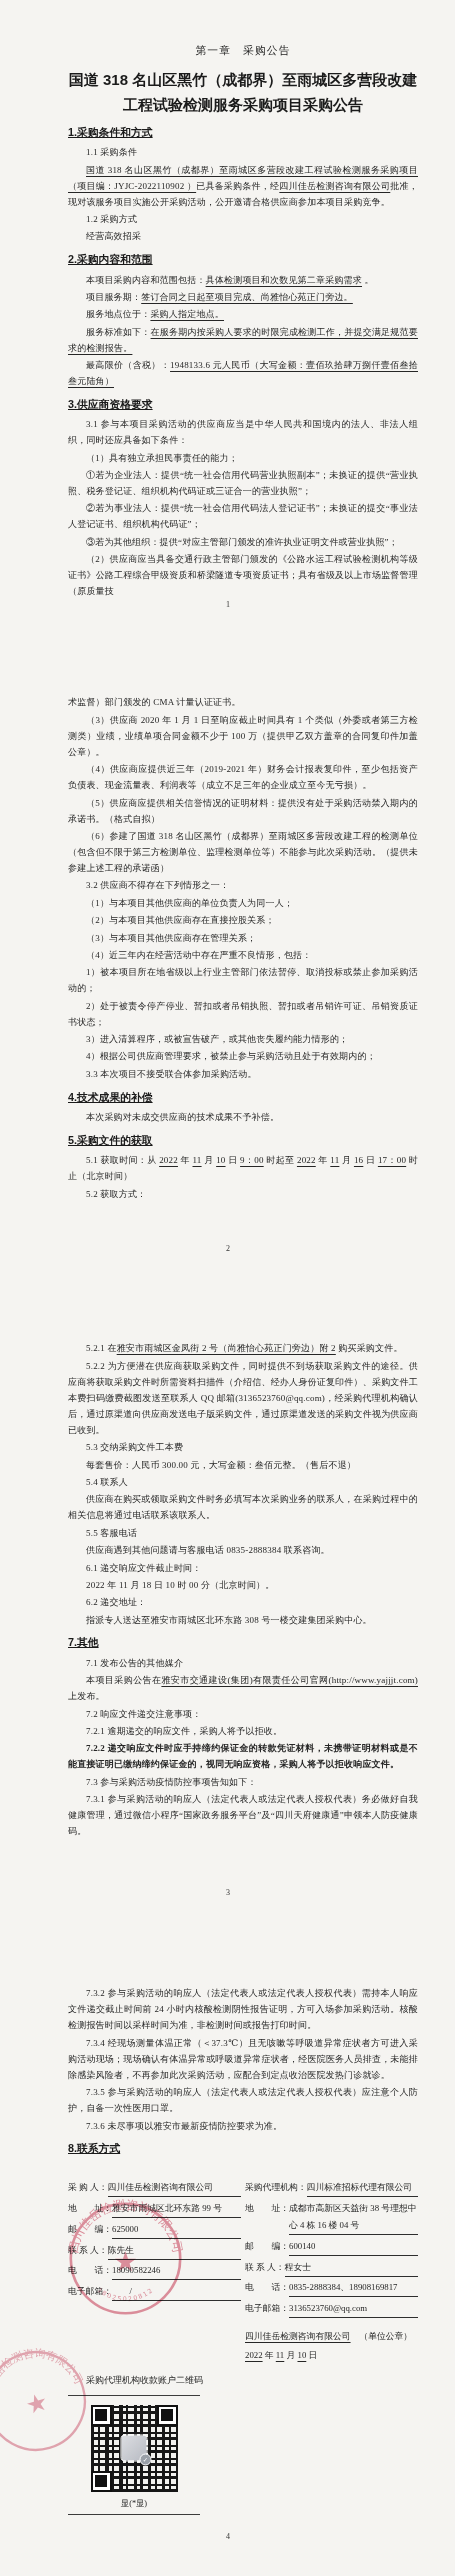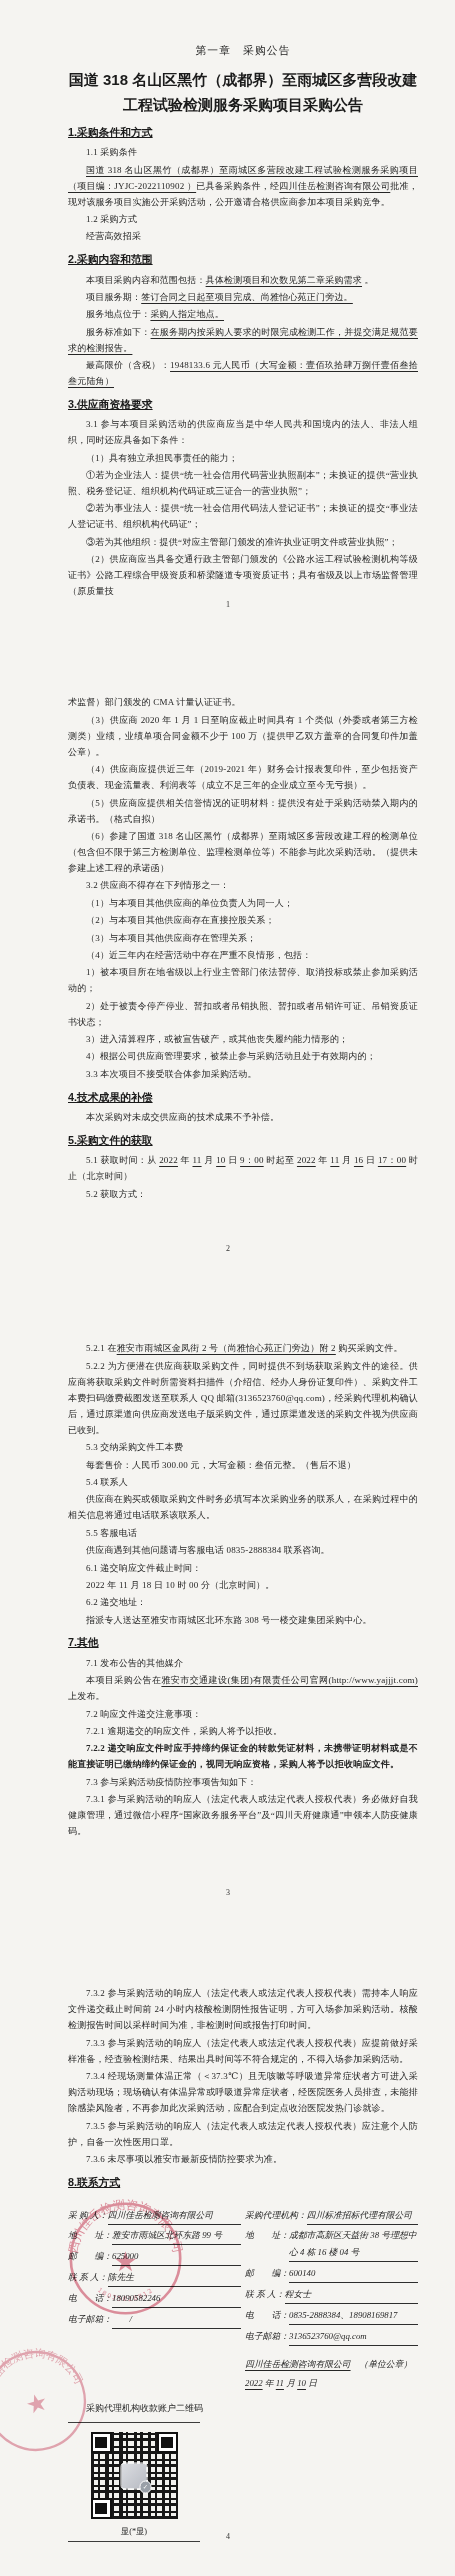--- a/index.html
+++ b/index.html
@@ -24,21 +24,21 @@
   .h1{font-family:"Liberation Sans","DejaVu Sans",sans-serif;font-weight:700;
     font-size:10.8px;line-height:17px;margin:6.8px 0 3.4px;color:#1b1b1b;text-decoration:underline;}
   .p{margin:1.4px 0;font-size:9px;line-height:16px;text-align:justify;
     text-indent:2em;letter-spacing:0.2px;}
   .p.ni{text-indent:0;}
   .p.b{font-weight:700;}
   .u{text-decoration:underline;text-underline-offset:2.8px;text-decoration-thickness:0.6px;}
   .pagenum{position:absolute;bottom:35px;left:0;right:0;text-align:center;
     font-size:8px;color:#333;}
   
-  .contacts{display:flex;gap:4px;margin-top:13px;font-size:8.8px;font-style:italic;}
+  .contacts{display:flex;gap:4px;margin-top:19px;font-size:8.8px;}
   .ccol{flex:1;min-width:0;}
   .crow{display:flex;margin:2.8px 0;line-height:17px;}
   .clabel{white-space:nowrap;}
   .cval{flex:1;border-bottom:0.6px solid #2e2e2e;min-height:17px;}
   .sig{margin:9px 0 1.1px;line-height:18px;text-align:justify;font-size:8.8px;text-indent:0;}
   .sigdate{margin:2.3px 0 0;line-height:17px;font-size:8.8px;}
   
   .qrsec{margin-top:8px;}
   .qrcaption{font-size:9px;line-height:16.5px;margin:0 0 5.7px;text-indent:2em;}
   .qrbox{width:132px;border-top:0.9px solid #3c3c3c;border-bottom:0.9px solid #3c3c3c;
@@ -160,21 +160,20 @@
 
     <svg class="stamp stamp2" viewBox="0 0 230 230">
       <circle cx="115" cy="115" r="104" fill="none" stroke="#cf4560" stroke-width="5"></circle>
       <path id="sealArcTop2" d="M 36,160 A 92,92 0 1 1 194,160" fill="none"></path>
       <text fill="#cf4560" font-size="23" font-family="'Liberation Serif','DejaVu Serif',serif">
         <textPath href="#sealArcTop2" startOffset="50%" text-anchor="middle">四川佳岳检测咨询有限公司</textPath>
       </text>
       <text x="115" y="138" text-anchor="middle" font-size="52" fill="#cf4560" font-family="'DejaVu Sans',sans-serif">★</text>
     </svg>
   <p class="p"><span>7.3.2 参与采购活动的响应人（法定代表人或法定代表人授权代表）需持本人响应文件递交截止时间前 24 小时内核酸检测阴性报告证明，方可入场参加采购活动。核酸检测报告时间以采样时间为准，非检测时间或报告打印时间。</span></p>
-      <p class="p"><span>7.3.3 参与采购活动的响应人（法定代表人或法定代表人授权代表）应提前做好采样准备，经查验检测结果、结果出具时间等不符合规定的，不得入场参加采购活动。</span></p>
       <p class="p"><span>7.3.4 经现场测量体温正常（＜37.3℃）且无咳嗽等呼吸道异常症状者方可进入采购活动现场；现场确认有体温异常或呼吸道异常症状者，经医院医务人员排查，未能排除感染风险者，不再参加此次采购活动，应配合到定点收治医院发热门诊就诊。</span></p>
       <p class="p"><span>7.3.5 参与采购活动的响应人（法定代表人或法定代表人授权代表）应注意个人防护，自备一次性医用口罩。</span></p>
       <p class="p"><span>7.3.6 未尽事项以雅安市最新疫情防控要求为准。</span></p>
       <div class="h1">8.联系方式</div>
       <div class="contacts">
         <div class="ccol">
           <div class="crow">
             <span class="clabel">采 购 人：</span>
             <span class="cval">四川佳岳检测咨询有限公司</span>
           </div>

